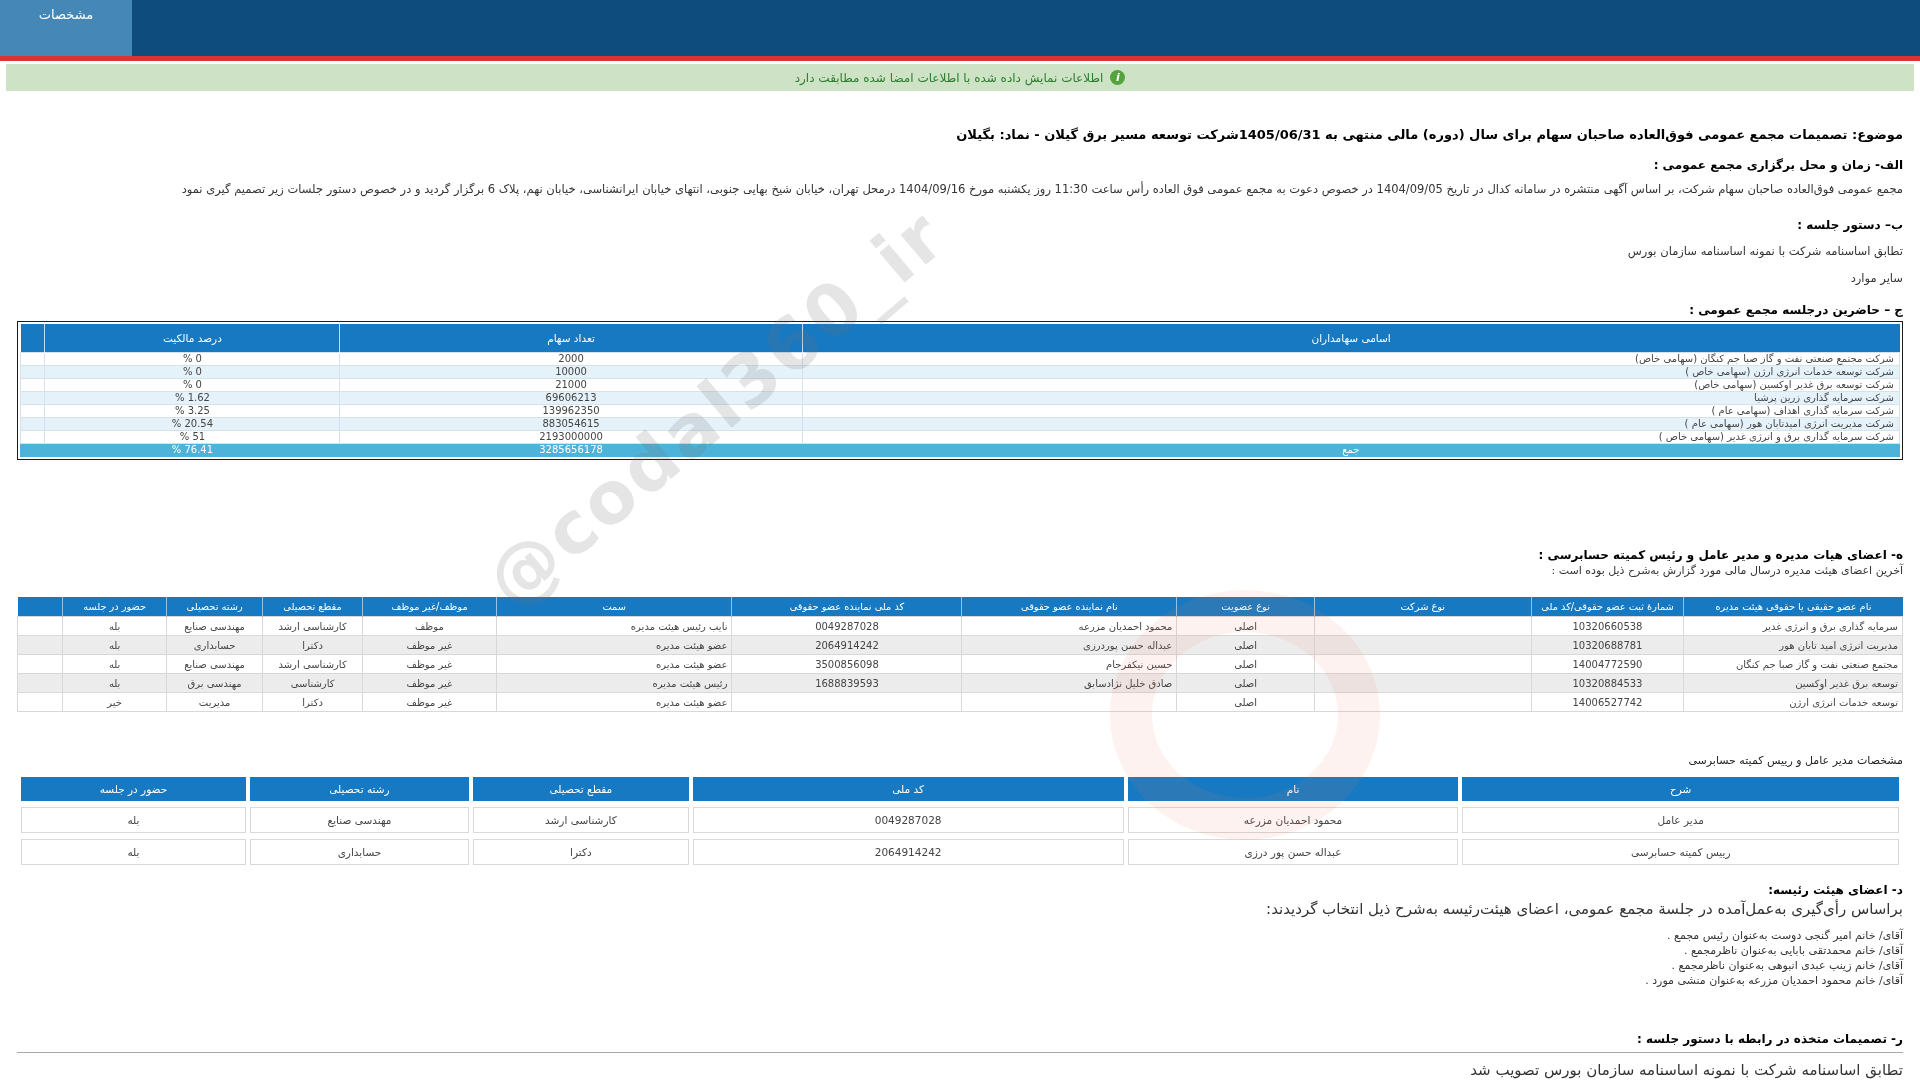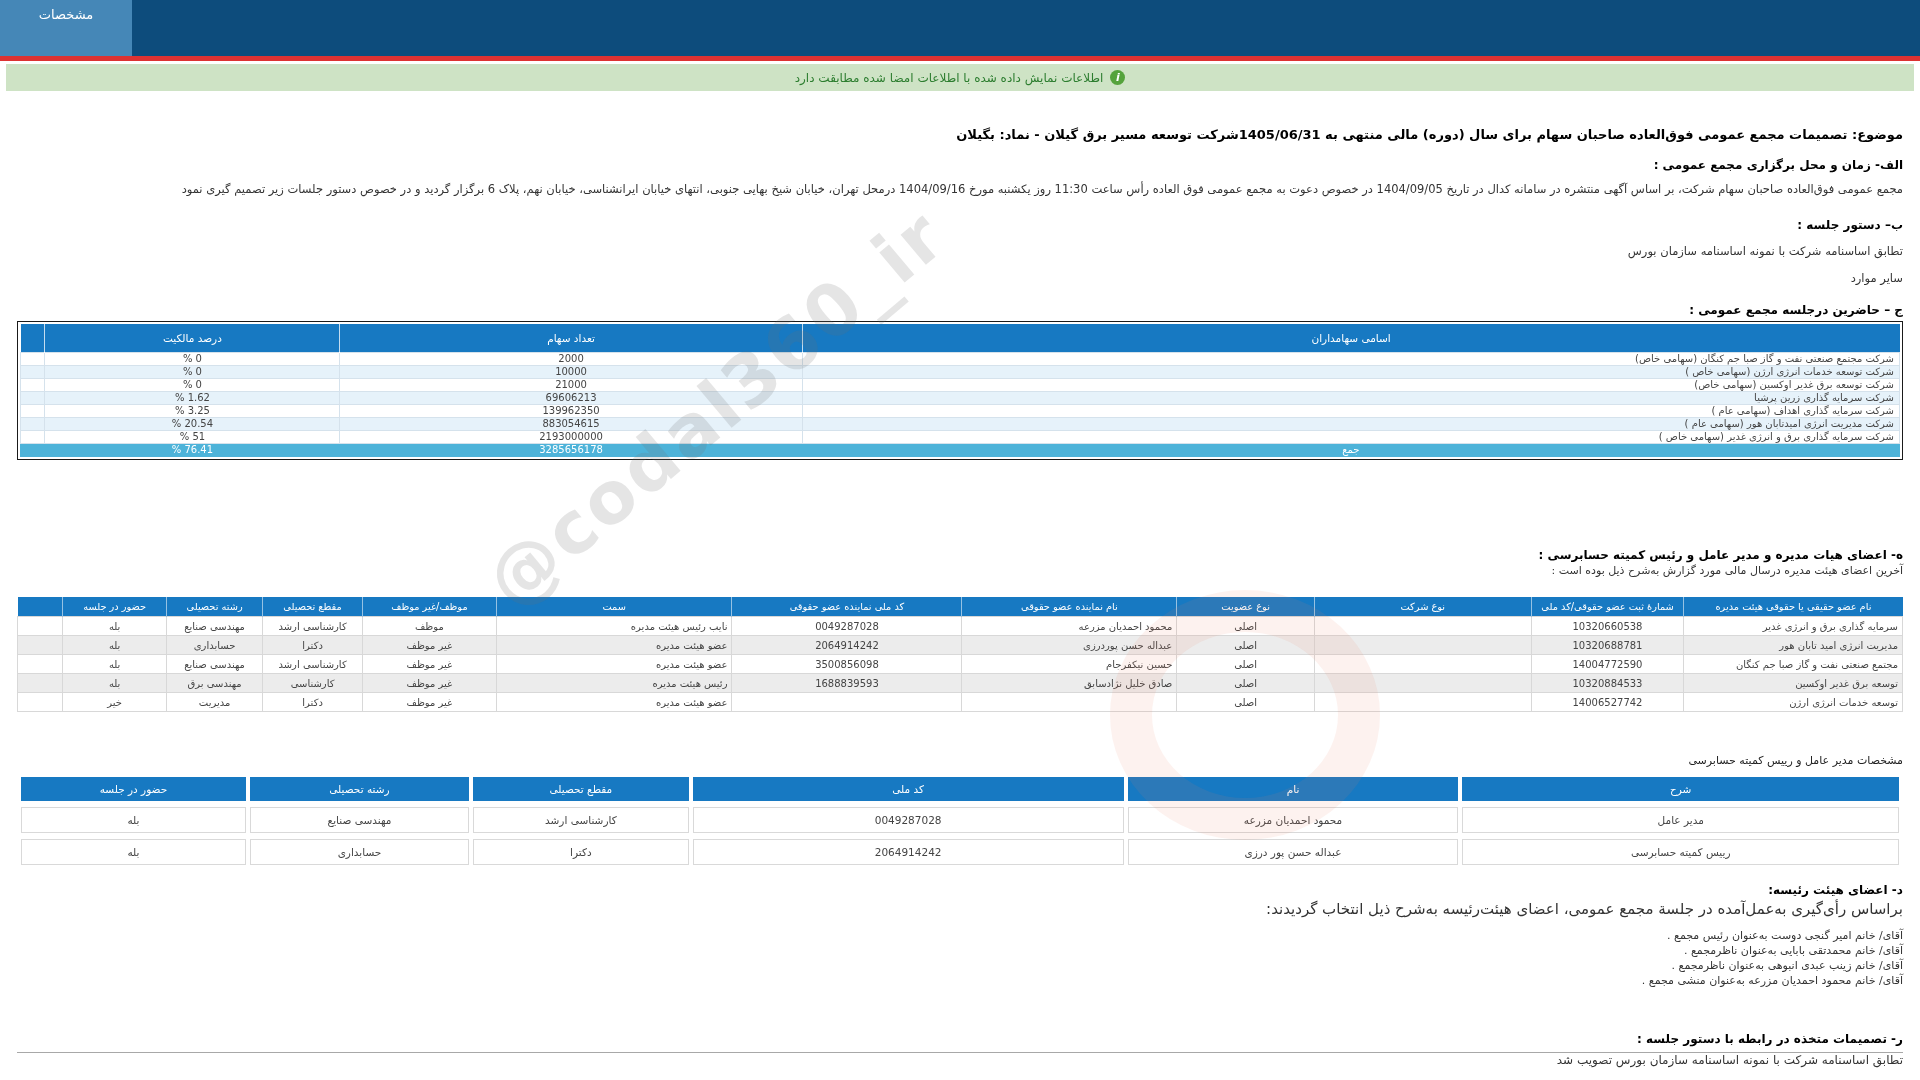--- a/index.html
+++ b/index.html
@@ -306,23 +306,23 @@
         </tr>
       </tbody>
   </table>
 
   <div class="sec-title mt12">د- اعضای هیئت رئیسه:</div>
   <div class="body-text" style="margin-top:3px;font-size:15px">براساس رأی‌گیری به‌عمل‌آمده در جلسة مجمع عمومی، اعضای هیئت‌رئیسه به‌شرح ذیل انتخاب گردیدند:</div>
   <div class="d-lines">
     <div class="body-text">آقای/ خانم  امیر گنجی دوست  به‌عنوان رئیس مجمع .</div>
     <div class="body-text">آقای/ خانم  محمدتقی بابایی  به‌عنوان ناظرمجمع .</div>
     <div class="body-text">آقای/ خانم  زینب عبدی انبوهی  به‌عنوان ناظرمجمع .</div>
-    <div class="body-text">آقای/ خانم  محمود احمدیان مزرعه  به‌عنوان منشی مجمع .</div>
+    <div class="body-text">آقای/ خانم  محمود احمدیان مزرعه  به‌عنوان منشی مورد .</div>
   </div>
 
   <div class="sec-title" style="margin-top:44px">ر- تصمیمات متخذه در رابطه با دستور جلسه :</div>
   <div class="rule"></div>
-  <div class="body-text" style="font-size:12px">تطابق اساسنامه شرکت با نمونه اساسنامه سازمان بورس تصویب شد</div>
+  <div class="body-text" style="margin-top:8px;font-size:15px">تطابق اساسنامه شرکت با نمونه اساسنامه سازمان بورس تصویب شد</div>
 
 </div>
 
 <div class="wm-text">@codal360_ir</div>
 <div class="wm-circle"></div>
 
 </body></html>

